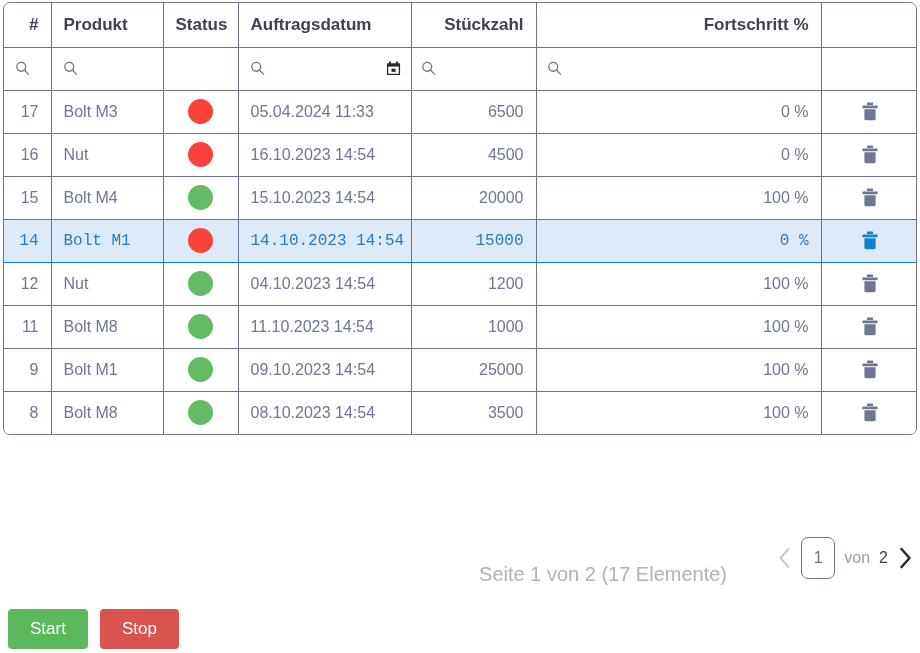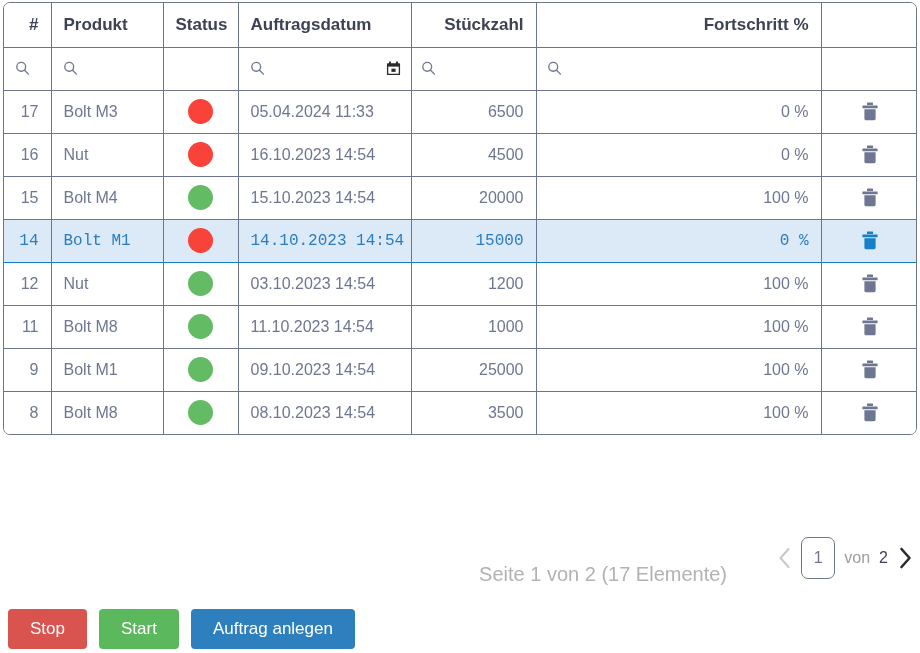--- a/index.html
+++ b/index.html
@@ -275,21 +275,21 @@
             <td class="c-act"><span class="trash"><svg viewBox="0 0 18 20" width="18" height="20" fill="#1580c8">
                   <rect x="6" y="0.5" width="6" height="2.4" rx="0.5"></rect>
                   <rect x="1.4" y="3.6" width="15.2" height="2.6" rx="0.5"></rect>
                   <path d="M3.4 7.2 h11.2 v9.6 a1.4 1.4 0 0 1 -1.4 1.4 h-8.4 a1.4 1.4 0 0 1 -1.4 -1.4 z"></path>
                 </svg></span></td>
           </tr>
           <tr>
             <td class="c-id">12</td>
             <td class="c-prod">Nut</td>
             <td class="c-stat"><span class="dot green"></span></td>
-            <td class="c-date">03.10.2023 14:54</td>
+            <td class="c-date">04.10.2023 14:54</td>
             <td class="c-qty">1200</td>
             <td class="c-prog">100 %</td>
             <td class="c-act"><span class="trash"><svg viewBox="0 0 18 20" width="18" height="20" fill="#6e7691">
                   <rect x="6" y="0.5" width="6" height="2.4" rx="0.5"></rect>
                   <rect x="1.4" y="3.6" width="15.2" height="2.6" rx="0.5"></rect>
                   <path d="M3.4 7.2 h11.2 v9.6 a1.4 1.4 0 0 1 -1.4 1.4 h-8.4 a1.4 1.4 0 0 1 -1.4 -1.4 z"></path>
                 </svg></span></td>
           </tr>
           <tr>
             <td class="c-id">11</td>
@@ -347,18 +347,17 @@
       <span class="pg-total">2</span>
       <span class="chev">
         <svg viewBox="0 0 14 24" width="15" height="24" fill="none" stroke="#2b2b2b" stroke-width="2.6" stroke-linecap="round" stroke-linejoin="round">
           <polyline points="4,3 12,12 4,21"></polyline>
         </svg>
       </span>
     </div>
   </div>
 
   <div class="btnbar">
+    <button class="btn start">Start</button>
     <button class="btn stop">Stop</button>
-    <button class="btn start">Start</button>
-    <button class="btn create">Auftrag anlegen</button>
   </div>
 
 </div>
 
 </body></html>

